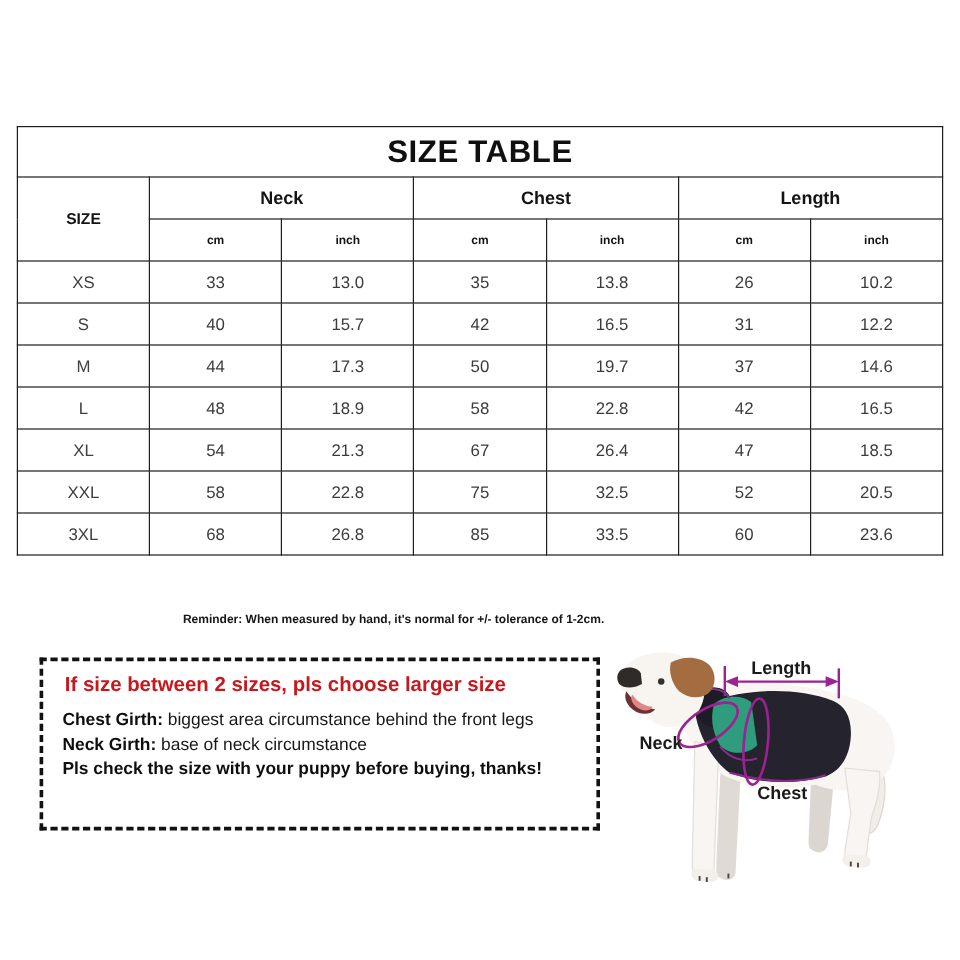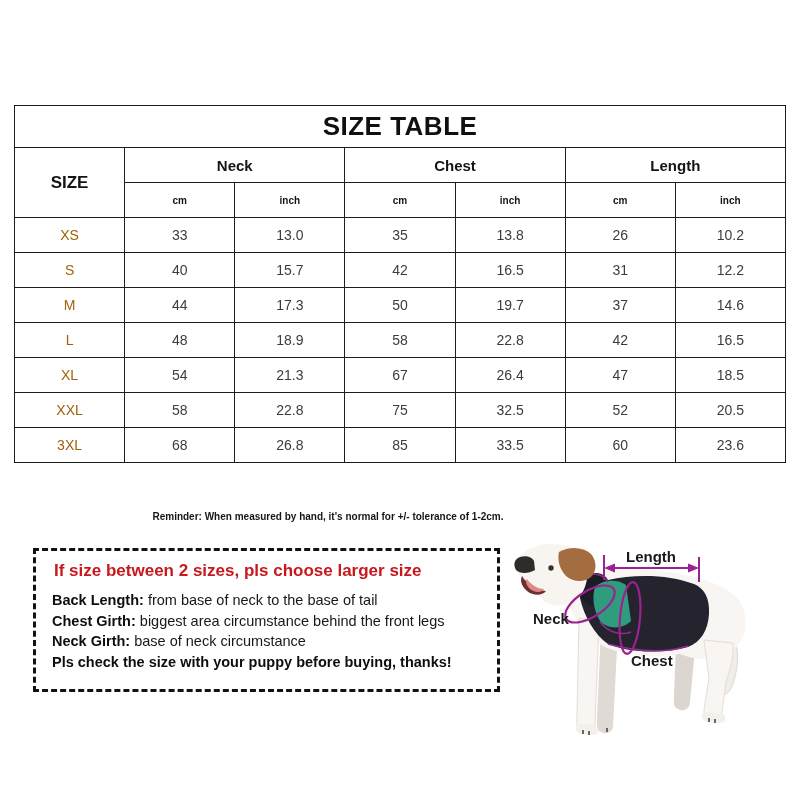--- a/index.html
+++ b/index.html
@@ -13,25 +13,25 @@
     position:absolute; left:14px; top:105px; width:772px;
     border-collapse:collapse; table-layout:fixed;border-radius:29px;
   }
   .size-table th, .size-table td {
     border:1.5px solid #1d1d1d; text-align:center; vertical-align:middle;
     padding:0; overflow:hidden; white-space:nowrap;
   }
   .size-table .title-cell {
     height:42px; font-size:26px; font-weight:700; color:#101010; letter-spacing:0.5px;
   }
-  .size-table .corner-cell { font-size:17px; font-weight:700; color:#141414; }
+  .size-table .corner-cell { font-size:13px; font-weight:700; color:#141414; }
   .size-table .group-cell  { height:35px; font-size:15px; font-weight:700; color:#141414; }
   .size-table .unit-cell   { height:35px; font-size:10px; font-weight:700; color:#141414; }
   .size-table td { height:35px; font-size:14px; font-weight:400; color:#3c3c3c; }
-  .size-table td.size-cell { color:#a16207; }
+  .size-table td.size-cell { color:#404040; }
   
   .reminder {
     position:absolute; left:33px; top:511px; width:590px;
     text-align:center; font-size:10px; font-weight:700; color:#161616;
   }
   
   .note-box {
     position:absolute; left:33px; top:548px; width:467px; height:144px;
     border:3px dashed #121212; padding:8px 10px 0 16px; background:#ffffff;
   }
@@ -141,21 +141,20 @@
         <td>60</td>
         <td>23.6</td>
       </tr>
     </tbody>
   </table>
 
   <p class="reminder">Reminder: When measured by hand, it's normal for +/- tolerance of 1-2cm.</p>
 
   <div class="note-box">
     <div class="note-headline" style="color:#c7181d;">If size between  2 sizes, pls choose larger size</div>
-    <p class="note-line"><b>Back Length:</b> <span>from base of neck to the base of tail</span></p>
     <p class="note-line"><b>Chest Girth:</b> <span>biggest area circumstance behind the front legs</span></p>
     <p class="note-line"><b>Neck Girth:</b> <span>base of neck circumstance</span></p>
     <p class="note-footer">Pls check the size with your puppy before buying, thanks!</p>
   </div>
 
   <div class="dog-figure">
     <svg width="300" height="270" viewBox="0 0 300 270">
 
       <path d="M 224,96 C 236,104 240,122 236,142 C 233,156 229,166 223,164 C 218,162 220,150 222,138 C 224,122 221,106 216,98 Z" fill="#f1ede9" stroke="#ddd6d0" stroke-width="1"></path>
 

